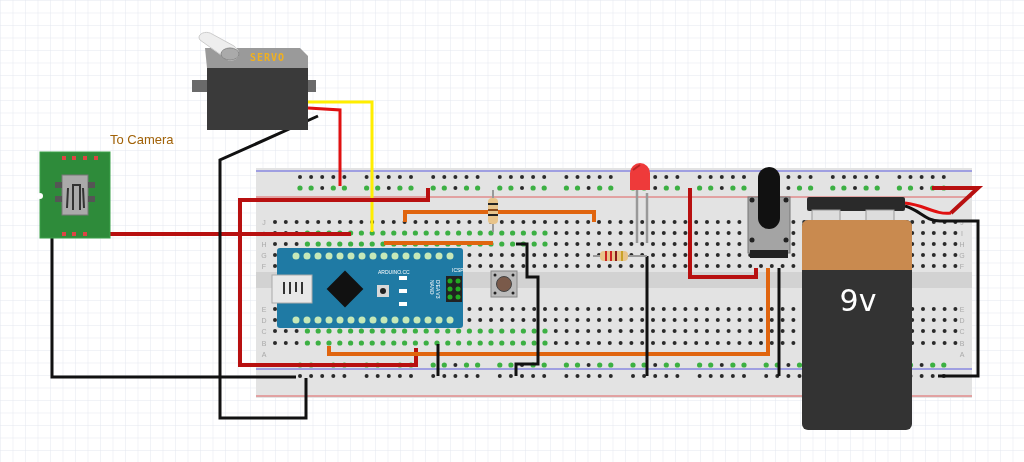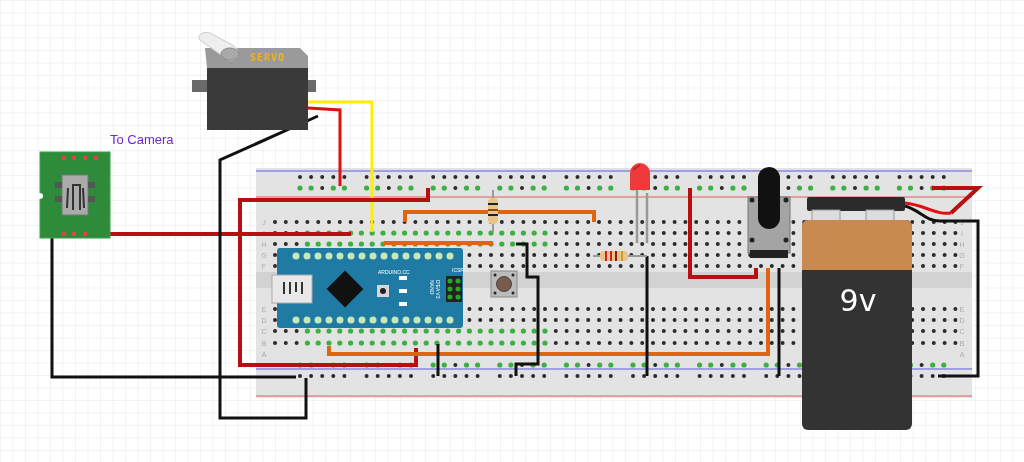--- a/index.html
+++ b/index.html
@@ -1,18 +1,18 @@
 <!DOCTYPE html>
 <html><head>
 <meta charset="utf-8">
 <style>
   html,body{margin:0;padding:0;}
   body{width:1024px;height:462px;overflow:hidden;background:#fff;font-family:"Liberation Sans",sans-serif;}
   #canvas{position:absolute;left:0;top:0;width:1024px;height:462px;}
-  .label{position:absolute;font-family:"Liberation Sans",sans-serif;font-size:13px;color:#6d28d9;}
+  .label{position:absolute;font-family:"Liberation Sans",sans-serif;font-size:13px;color:#a16207;}
 </style>
 </head>
 <body>
 
 <svg id="canvas" xmlns="http://www.w3.org/2000/svg" width="1024" height="462" viewBox="0 0 1024 462">
   <defs>
     <pattern id="grid" width="12.5" height="12.5" patternUnits="userSpaceOnUse">
       <path d="M12.5 0 L0 0 0 12.5" fill="none" stroke="#e4e8ef" stroke-width="1"></path>
     </pattern>
   </defs>

